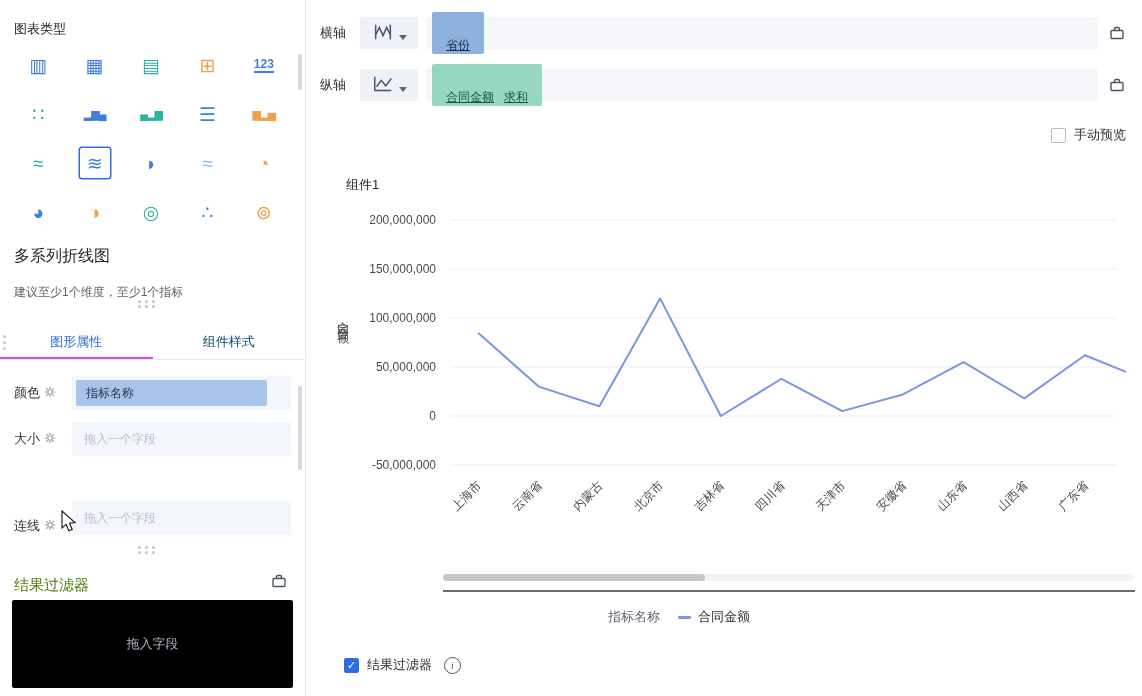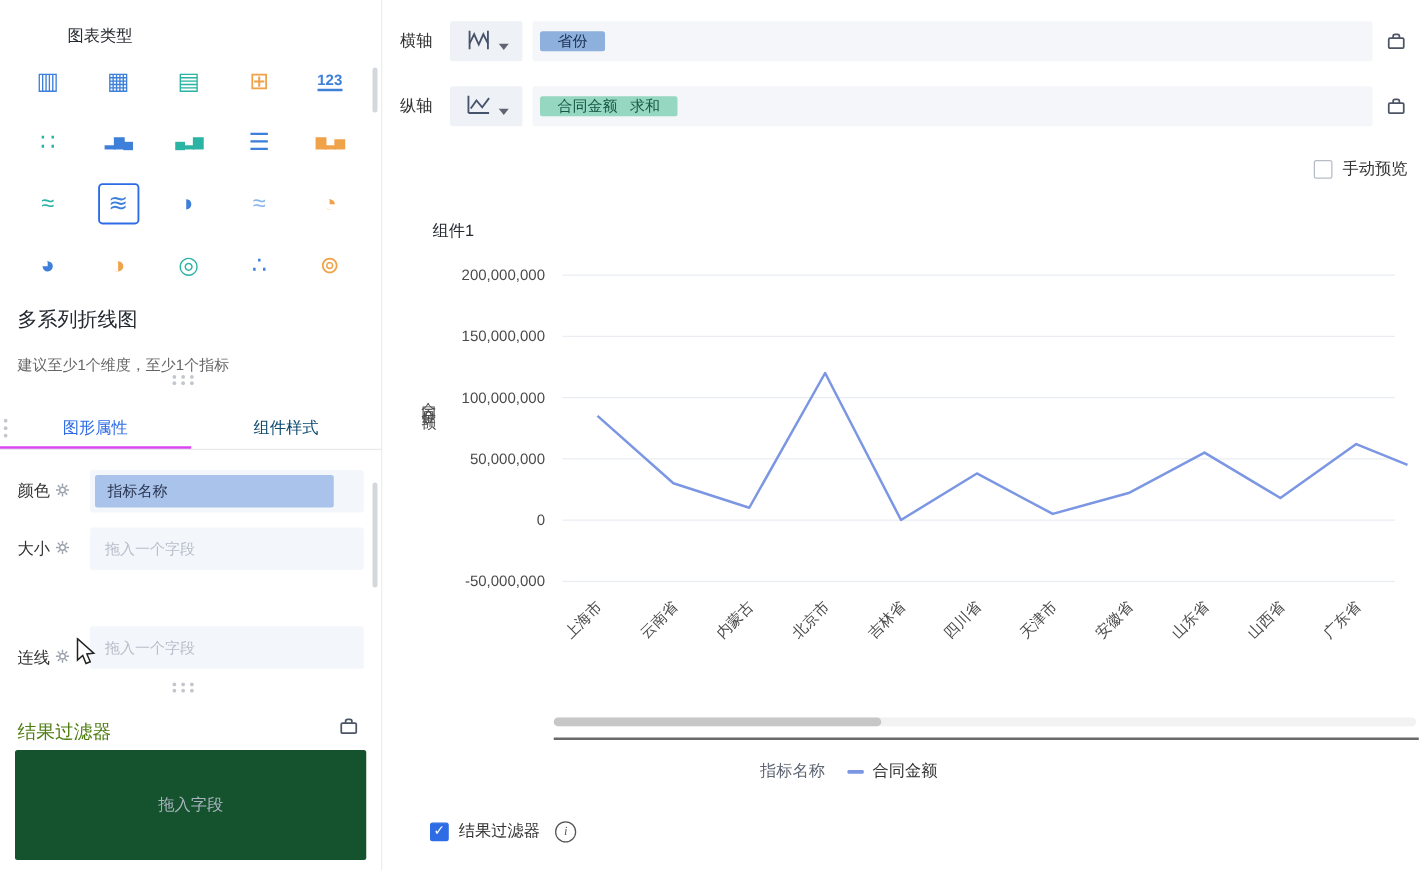--- a/index.html
+++ b/index.html
@@ -3,21 +3,21 @@
 <meta charset="utf-8">
 <style>
   html,body{margin:0;padding:0;}
   body{
     width:1142px;height:696px;position:relative;overflow:hidden;
     background:#fff;color:#333;
     font-family:"Liberation Sans","DejaVu Sans",sans-serif;font-size:13px;
   }
   
   .sidebar{position:absolute;left:0;top:0;width:305px;height:696px;background:#fff;border-right:1px solid #e7e9ec;}
-  .side-title{position:absolute;left:14px;top:20px;font-size:13px;color:#24292f;margin-left:40px;}
+  .side-title{position:absolute;left:14px;top:20px;font-size:13px;color:#24292f;}
   .icon-grid{position:absolute;left:10px;top:48px;width:282px;display:grid;grid-template-columns:repeat(5,1fr);row-gap:15px;}
   .icon-cell{height:34px;display:flex;align-items:center;justify-content:center;cursor:pointer;}
   .glyph{width:30px;height:30px;display:flex;align-items:center;justify-content:center;font-size:19px;line-height:1;}
   .icon-cell.selected .glyph{box-shadow:0 0 0 1.5px #2e6ce6;border-radius:2px;}
   .glyph.kpi{font-size:12px;font-weight:bold;border-bottom:2px solid currentColor;width:auto;height:auto;padding-bottom:1px;}
   .glyph.bars{font-size:11px;letter-spacing:-1px;}
   .chart-desc-1{position:absolute;left:14px;top:246px;font-size:16px;color:#24292f;}
   .chart-desc-2{position:absolute;left:14px;top:284px;font-size:12px;color:#666;}
   .hdots{position:absolute;width:3px;height:3px;border-radius:50%;background:#c2c6cd;
     box-shadow:7px 0 0 #c2c6cd,14px 0 0 #c2c6cd,0 5px 0 #c2c6cd,7px 5px 0 #c2c6cd,14px 5px 0 #c2c6cd;}
@@ -28,32 +28,32 @@
   .tab.active{color:#2e6ce6;border-bottom:2px solid #d946ef;}
   .props{position:absolute;left:0;top:365px;width:100%;}
   .prop-row{display:flex;align-items:center;margin:10px 14px 0 14px;height:36px;}
   .prop-row.gap-above{margin-top:42px;align-items:flex-end;}
   .prop-label{display:flex;align-items:center;gap:4px;width:58px;font-size:13px;color:#333;flex:none;}
   .prop-field{flex:1;height:34px;background:#f3f6fa;border-radius:2px;display:flex;align-items:center;padding:0 4px;}
   .prop-pill{height:26px;border-radius:2px;display:flex;align-items:center;padding:0 10px;font-size:12px;color:#2a3550;flex:1;margin-right:20px;cursor:pointer;}
   .prop-ph{color:#b7bec9;font-size:12px;padding-left:8px;}
   .filter-title{position:absolute;left:14px;top:576px;font-size:15px;color:#4d7c0f;}
   .filter-lock{position:absolute;right:18px;top:573px;cursor:pointer;}
-  .filter-panel{position:absolute;left:12px;right:12px;top:600px;height:88px;background:#14532d;border-radius:2px;
+  .filter-panel{position:absolute;left:12px;right:12px;top:600px;height:88px;background:#000000;border-radius:2px;
     display:flex;align-items:center;justify-content:center;color:#aab2bf;font-size:13px;}
   .sb-thumb{position:absolute;width:4px;border-radius:2px;background:#d4d7dc;}
   
   .main{position:absolute;left:306px;top:0;right:0;bottom:0;background:#fff;}
   .axis-row{position:absolute;left:14px;right:14px;height:34px;display:flex;align-items:center;gap:8px;}
   #axis-x{top:16px;} #axis-y{top:68px;}
   .axis-label{font-size:13px;color:#333;width:32px;flex:none;}
   .axis-iconbox{width:58px;height:32px;background:#eef1f5;border-radius:2px;display:flex;align-items:center;justify-content:center;gap:5px;cursor:pointer;flex:none;}
   .caret{width:0;height:0;border-left:4px solid transparent;border-right:4px solid transparent;border-top:5px solid #5f6672;margin-top:8px;}
   .axis-strip{flex:1;height:32px;background:#f4f6f9;border-radius:2px;display:flex;align-items:center;padding:0 6px;}
-  .field-pill{height:16px;font-size:12px;display:flex;align-items:flex-start;gap:10px;padding:0 14px;border-radius:2px;cursor:pointer;}
+  .field-pill{height:42px;font-size:12px;display:flex;align-items:flex-end;gap:10px;padding:0 14px;border-radius:2px;cursor:pointer;text-decoration:underline;}
   .pill-x{color:#1c2f55;}
   .pill-y{color:#155844;}
   .lock-btn{width:22px;height:22px;display:flex;align-items:center;justify-content:center;cursor:pointer;flex:none;}
   .manual-preview{position:absolute;top:126px;right:16px;display:flex;align-items:center;gap:8px;cursor:pointer;}
   .cb{width:15px;height:15px;border:1px solid #b7bdc7;border-radius:2px;background:#fff;box-sizing:border-box;
       font-size:11px;line-height:13px;text-align:center;color:#fff;flex:none;}
   .cb.checked{background:#2e6ce6;border-color:#2e6ce6;}
   .chart-area{position:absolute;left:0;top:150px;right:0;bottom:0;}
   .widget-title{position:absolute;left:40px;top:26px;font-size:13px;color:#24292f;}
   .y-axis-title{position:absolute;left:28px;top:162px;writing-mode:vertical-rl;font-size:12px;color:#4a4a4a;letter-spacing:3px;}

